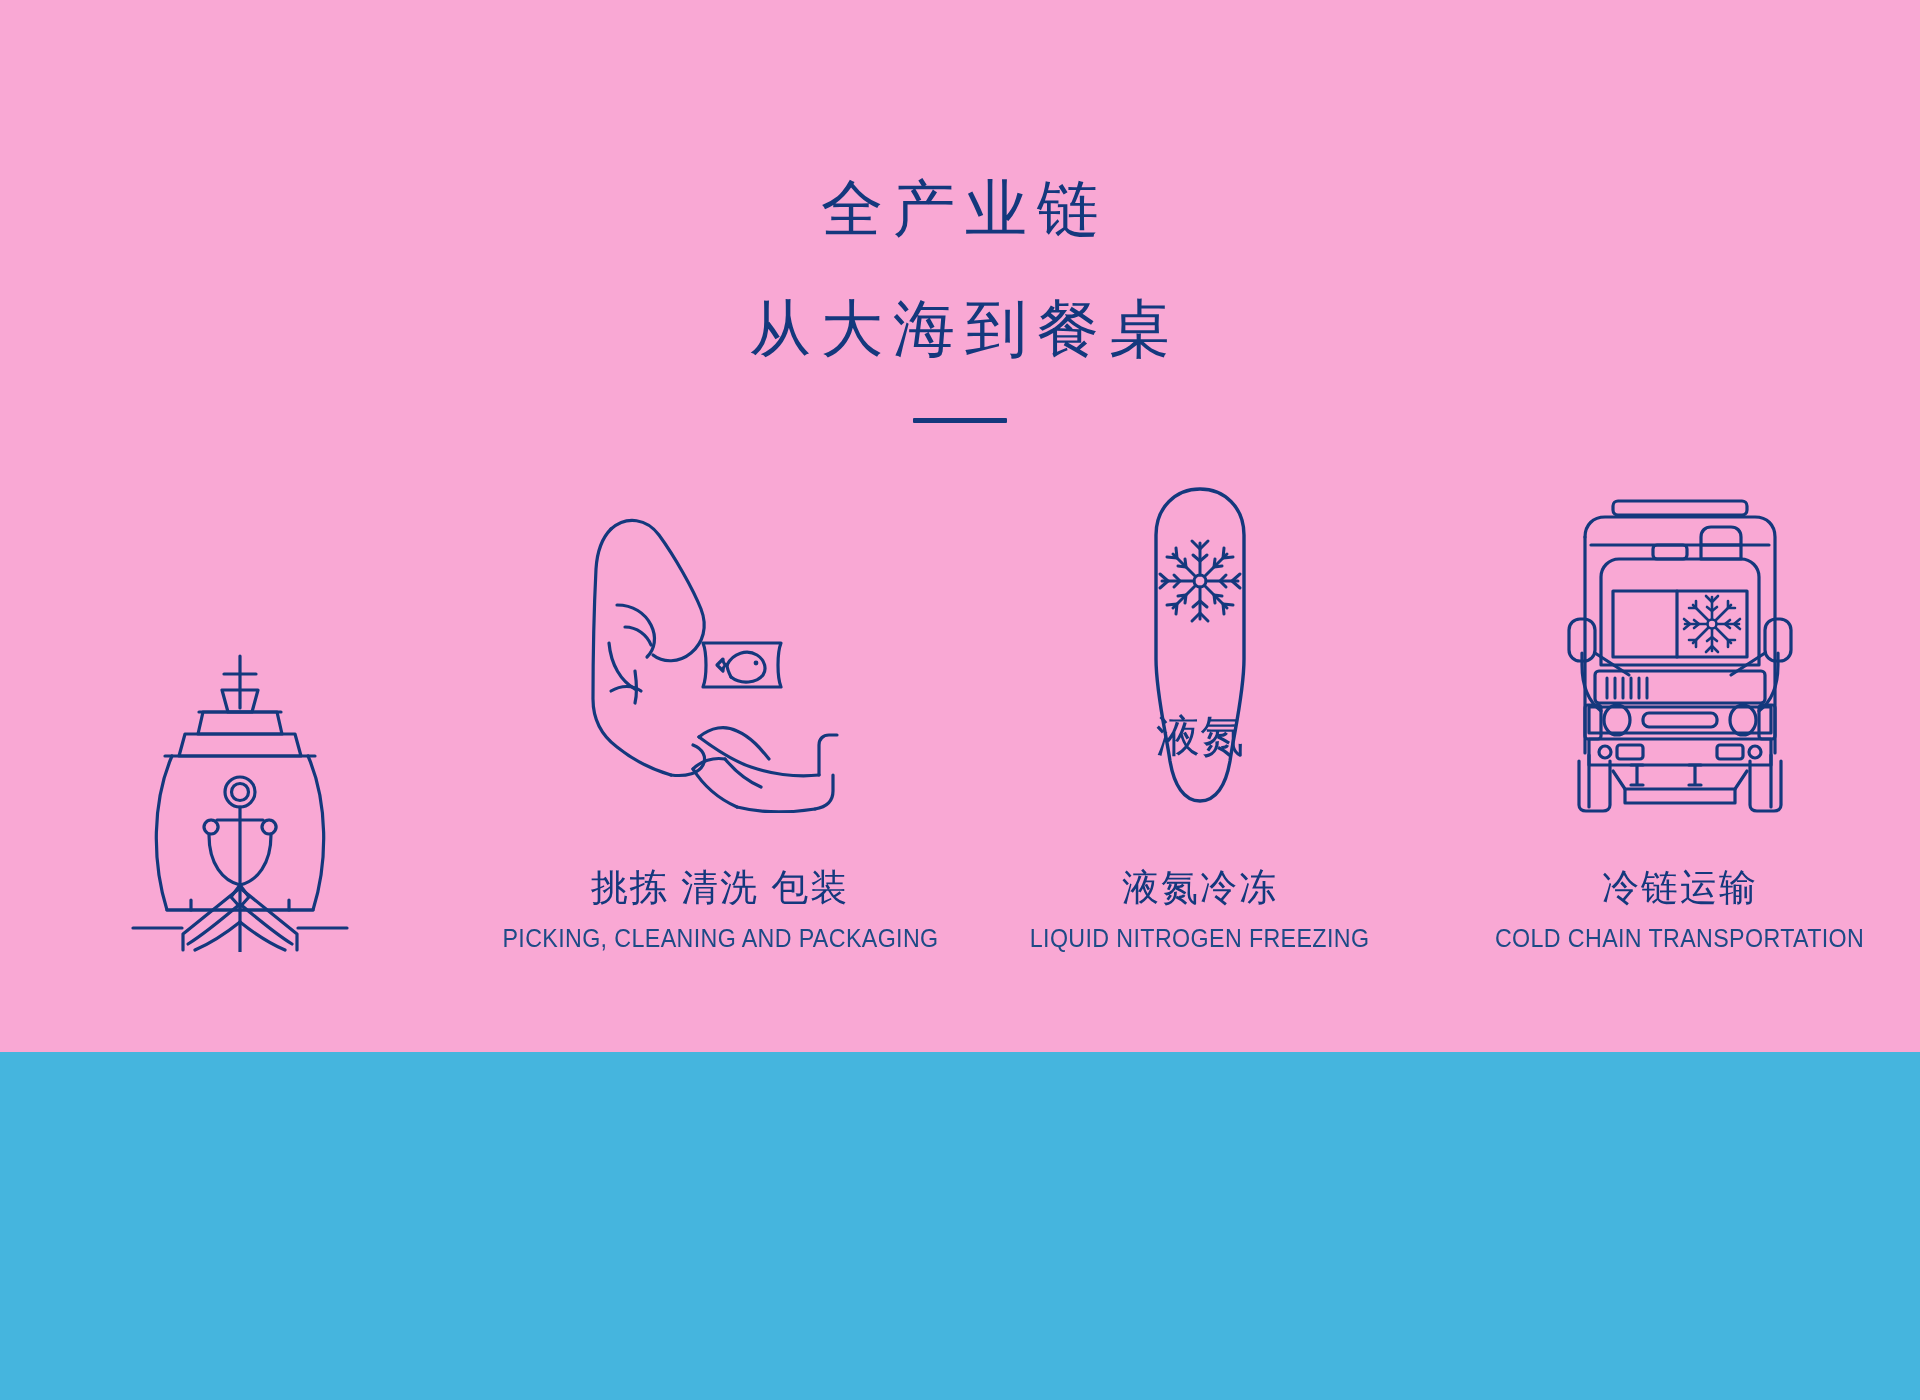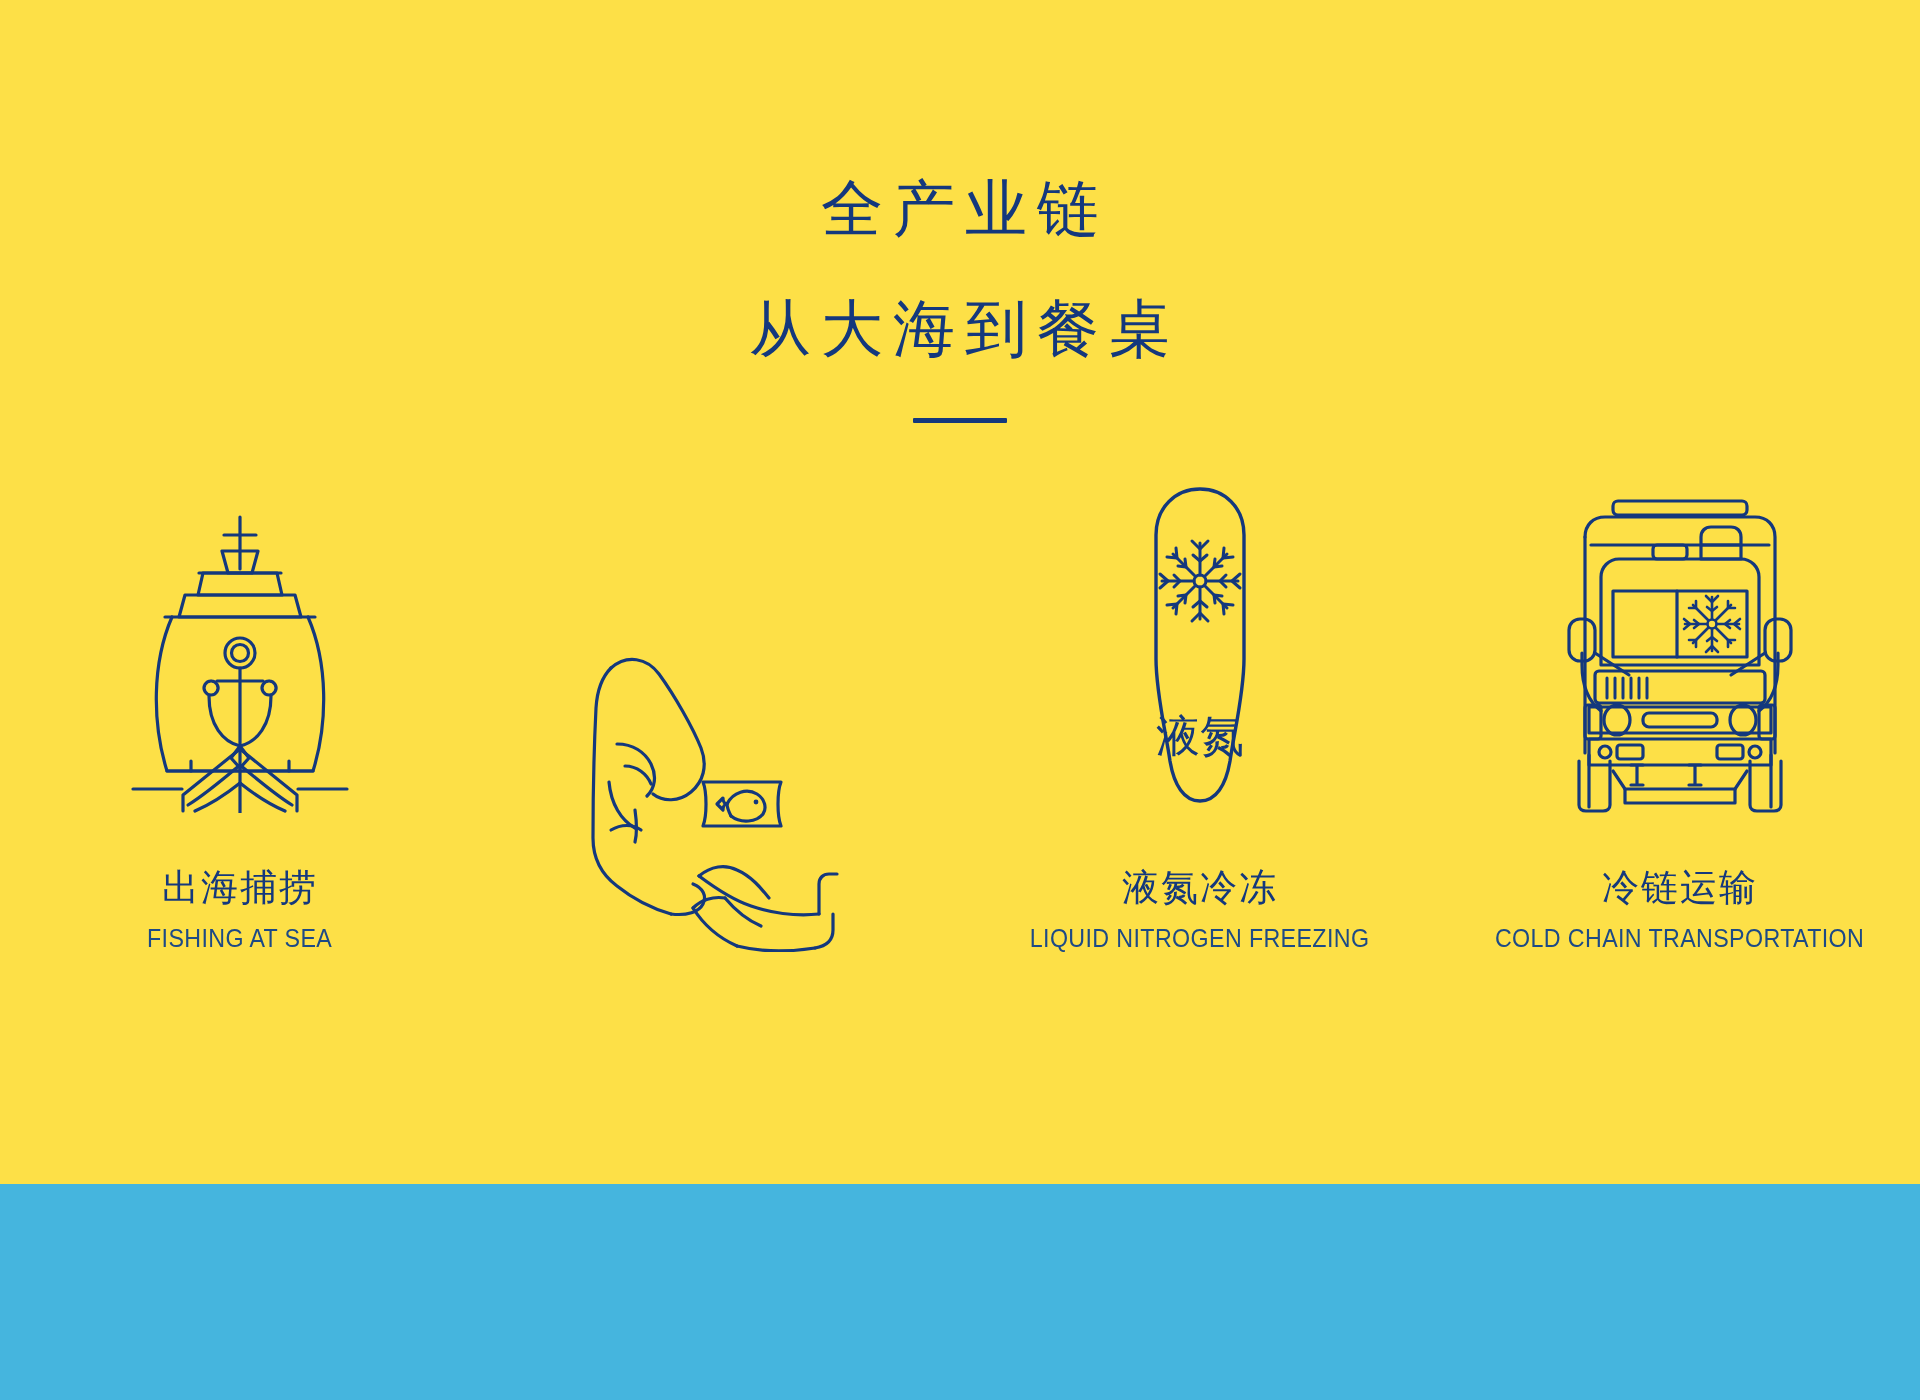--- a/index.html
+++ b/index.html
@@ -10,23 +10,23 @@
     width: 1920px;
     height: 1400px;
     background: #45b5de;
     font-family: "Liberation Sans", "DejaVu Sans", sans-serif;
     overflow: hidden;
     position: relative;
   }
 
   .page {
     width: 1920px;
-    height: 1184px;
+    height: 1052px;
     position: relative;
-    background: #fde047;
+    background: #f9a8d4;
     display: flex;
     flex-direction: column;
     align-items: center;
   }
 
   
   .heading-block {
     margin-top: 178px;
     display: flex;
     flex-direction: column;
@@ -162,24 +162,20 @@
           <path d="M115 236 L172 282 L172 298"></path>
           <path d="M115 252 C96 268 76 284 63 292"></path>
           <path d="M115 252 C134 268 154 284 167 292"></path>
           <path d="M115 270 C100 282 84 292 70 298"></path>
           <path d="M115 270 C130 282 146 292 160 298"></path>
           <line x1="115" y1="236" x2="115" y2="300"></line>
 
           <line x1="8" y1="276" x2="57" y2="276"></line>
           <line x1="173" y1="276" x2="222" y2="276"></line>
         </svg>
-      </div>
-      <div class="labels">
-        <div class="label-cn">出海捕捞</div>
-        <div class="label-en">FISHING AT SEA</div>
       </div>
     </div>
 
     <div class="step">
       <div class="icon-box">
         <svg width="290" height="300" viewBox="0 0 290 300" fill="none" stroke="#14387d" stroke-width="3.2" stroke-linecap="round" stroke-linejoin="round">
 
           <path d="M36 16 C52 2 72 6 84 22 C100 44 118 76 126 96
                    C133 114 128 130 116 140 C104 150 88 150 78 142"></path>
           <path d="M36 16 C26 26 22 40 21 56
@@ -205,20 +201,24 @@
           <g>
             <path d="M128 130 L206 130 C202 140 202 164 206 174 L128 174 C132 164 132 140 128 130 Z"></path>
 
             <path d="M152 152 C158 140 172 136 182 142 C190 147 192 156 188 162
                      C182 170 166 172 156 164"></path>
             <path d="M152 152 C150 152 148 150 148 146 L142 152 L148 158 C148 154 150 152 152 152 Z"></path>
             <path d="M156 164 C154 160 152 156 152 152"></path>
             <circle cx="181" cy="150" r="2.4" fill="#14387d" stroke="none"></circle>
           </g>
         </svg>
+      </div>
+      <div class="labels">
+        <div class="label-cn">挑拣 清洗 包装</div>
+        <div class="label-en">PICKING, CLEANING AND PACKAGING</div>
       </div>
     </div>
 
     <div class="step">
       <div class="icon-box">
         <svg width="140" height="330" viewBox="0 0 140 330" fill="none" stroke="#14387d" stroke-width="3.4" stroke-linecap="round" stroke-linejoin="round">
 
           <path d="M26 52 C26 24 46 6 70 6 C94 6 114 24 114 52
                    L114 176
                    C114 210 104 250 100 278

